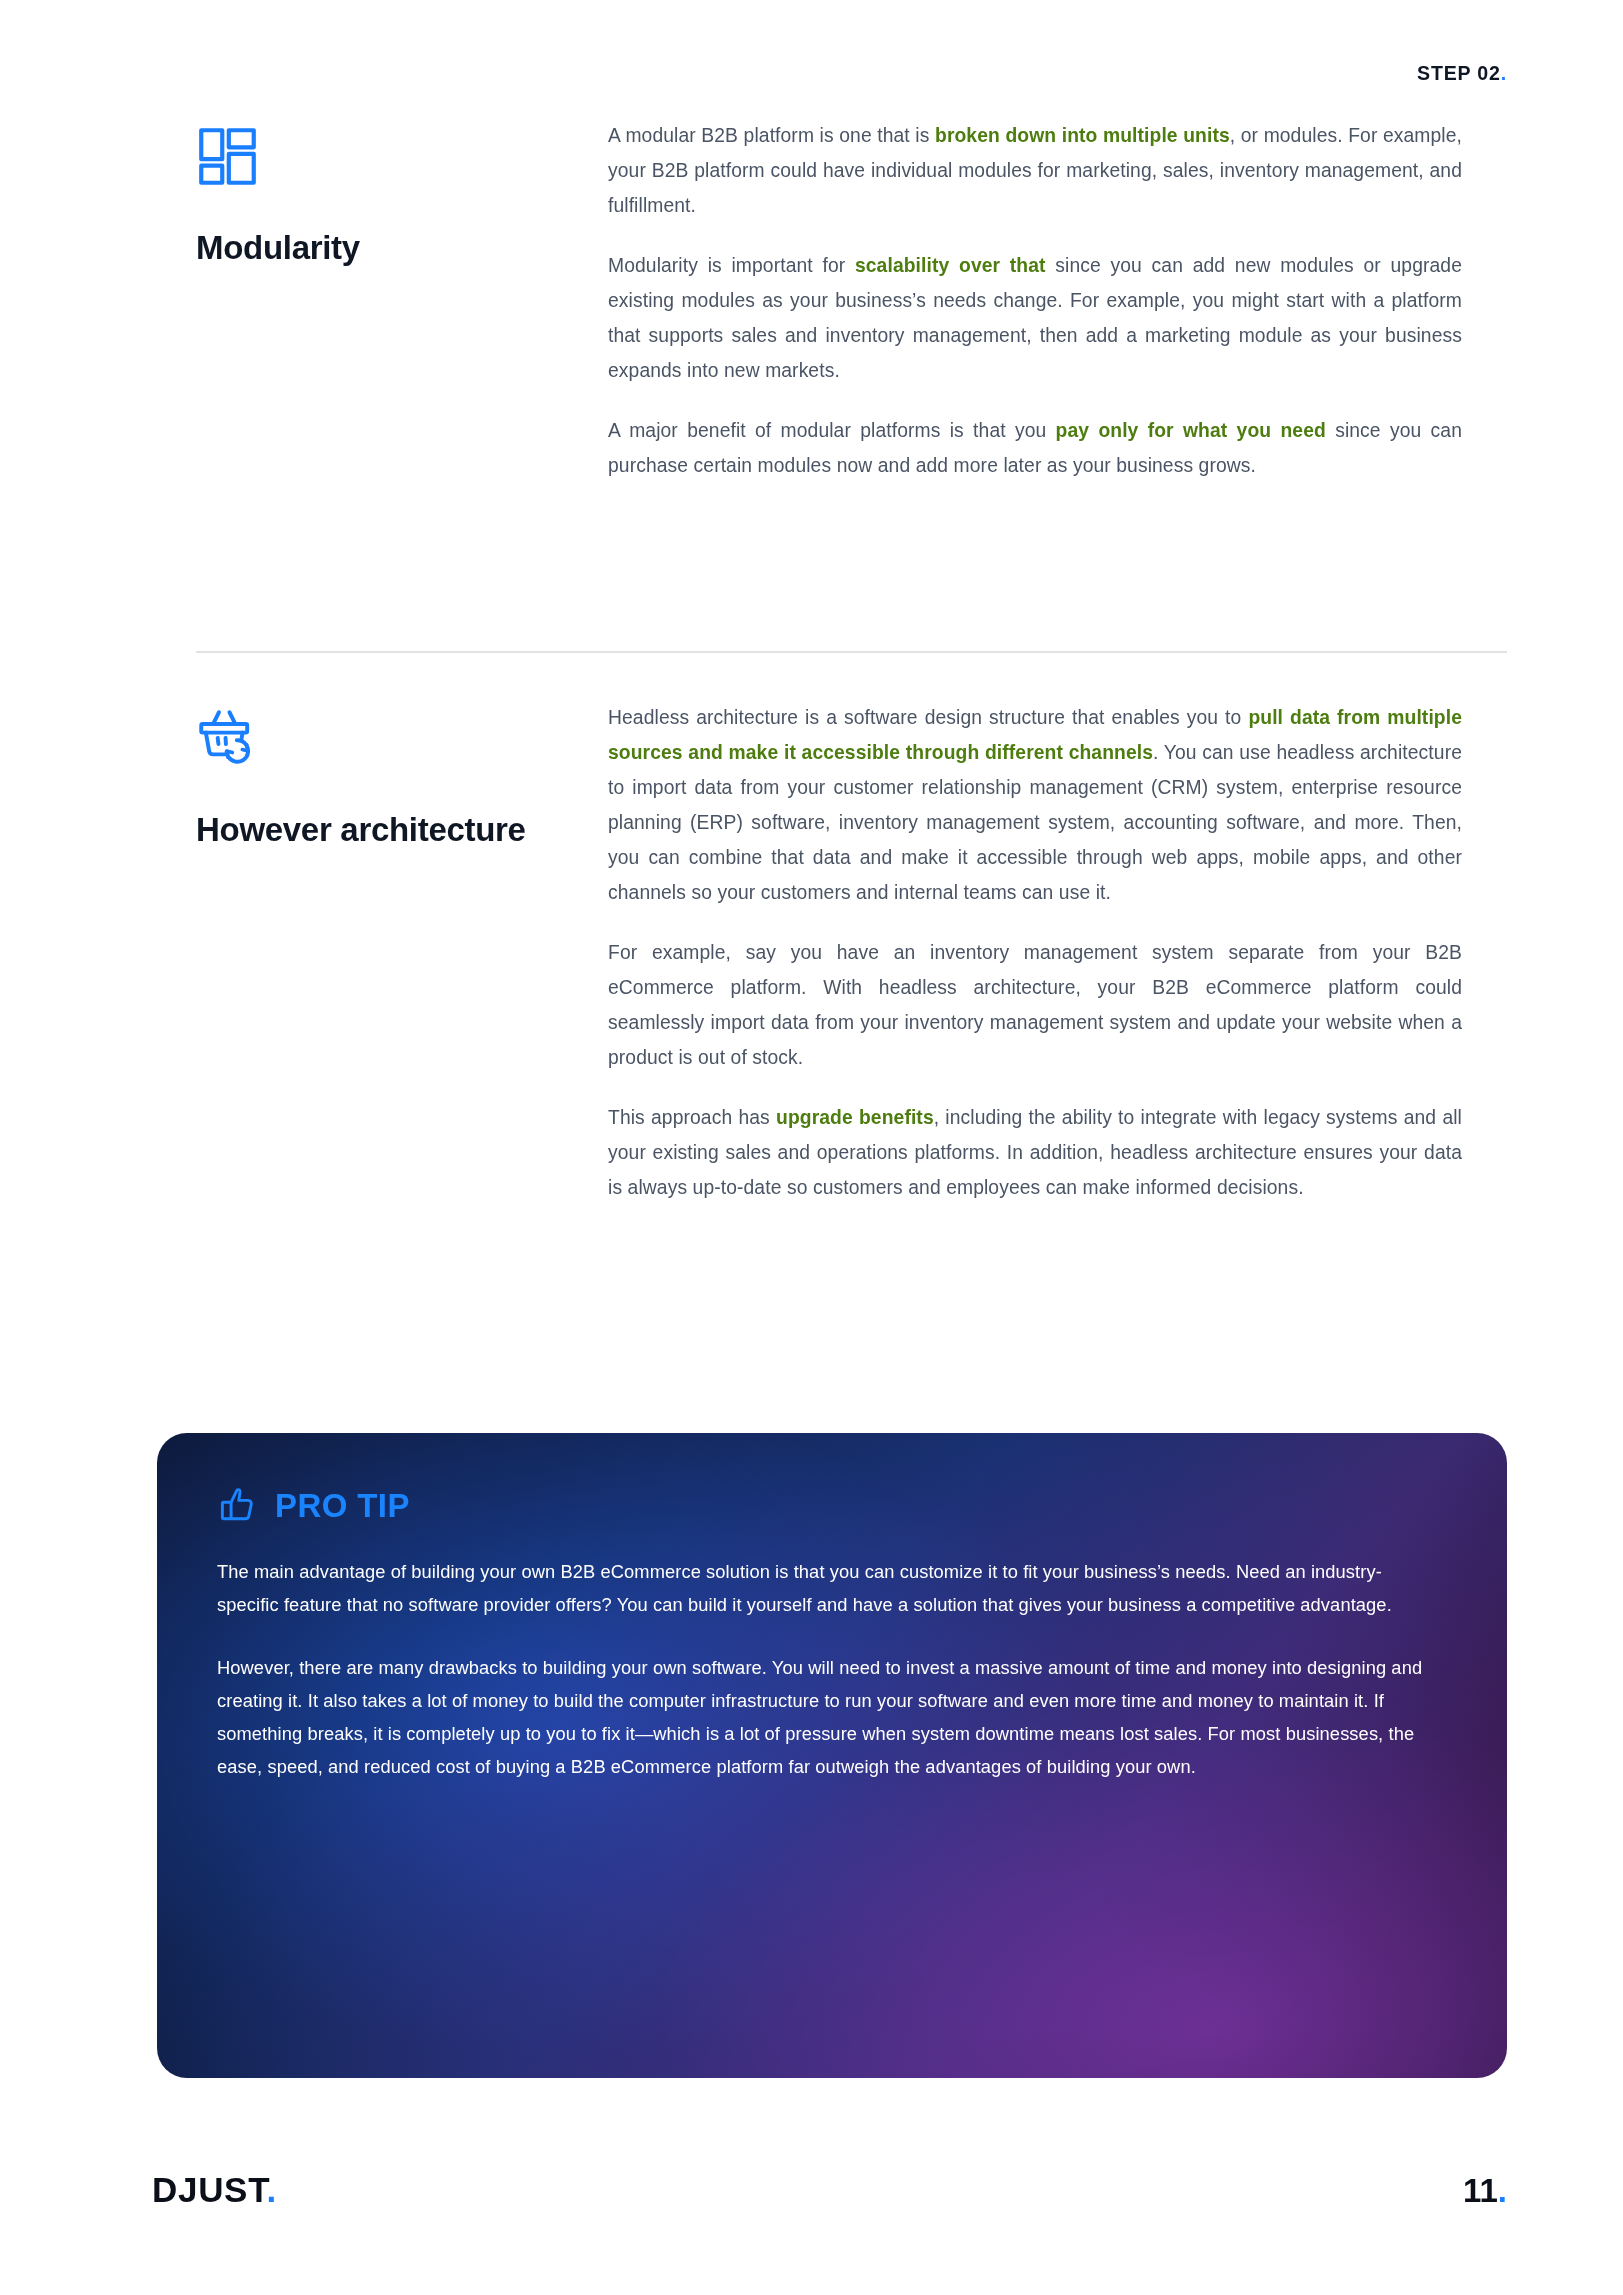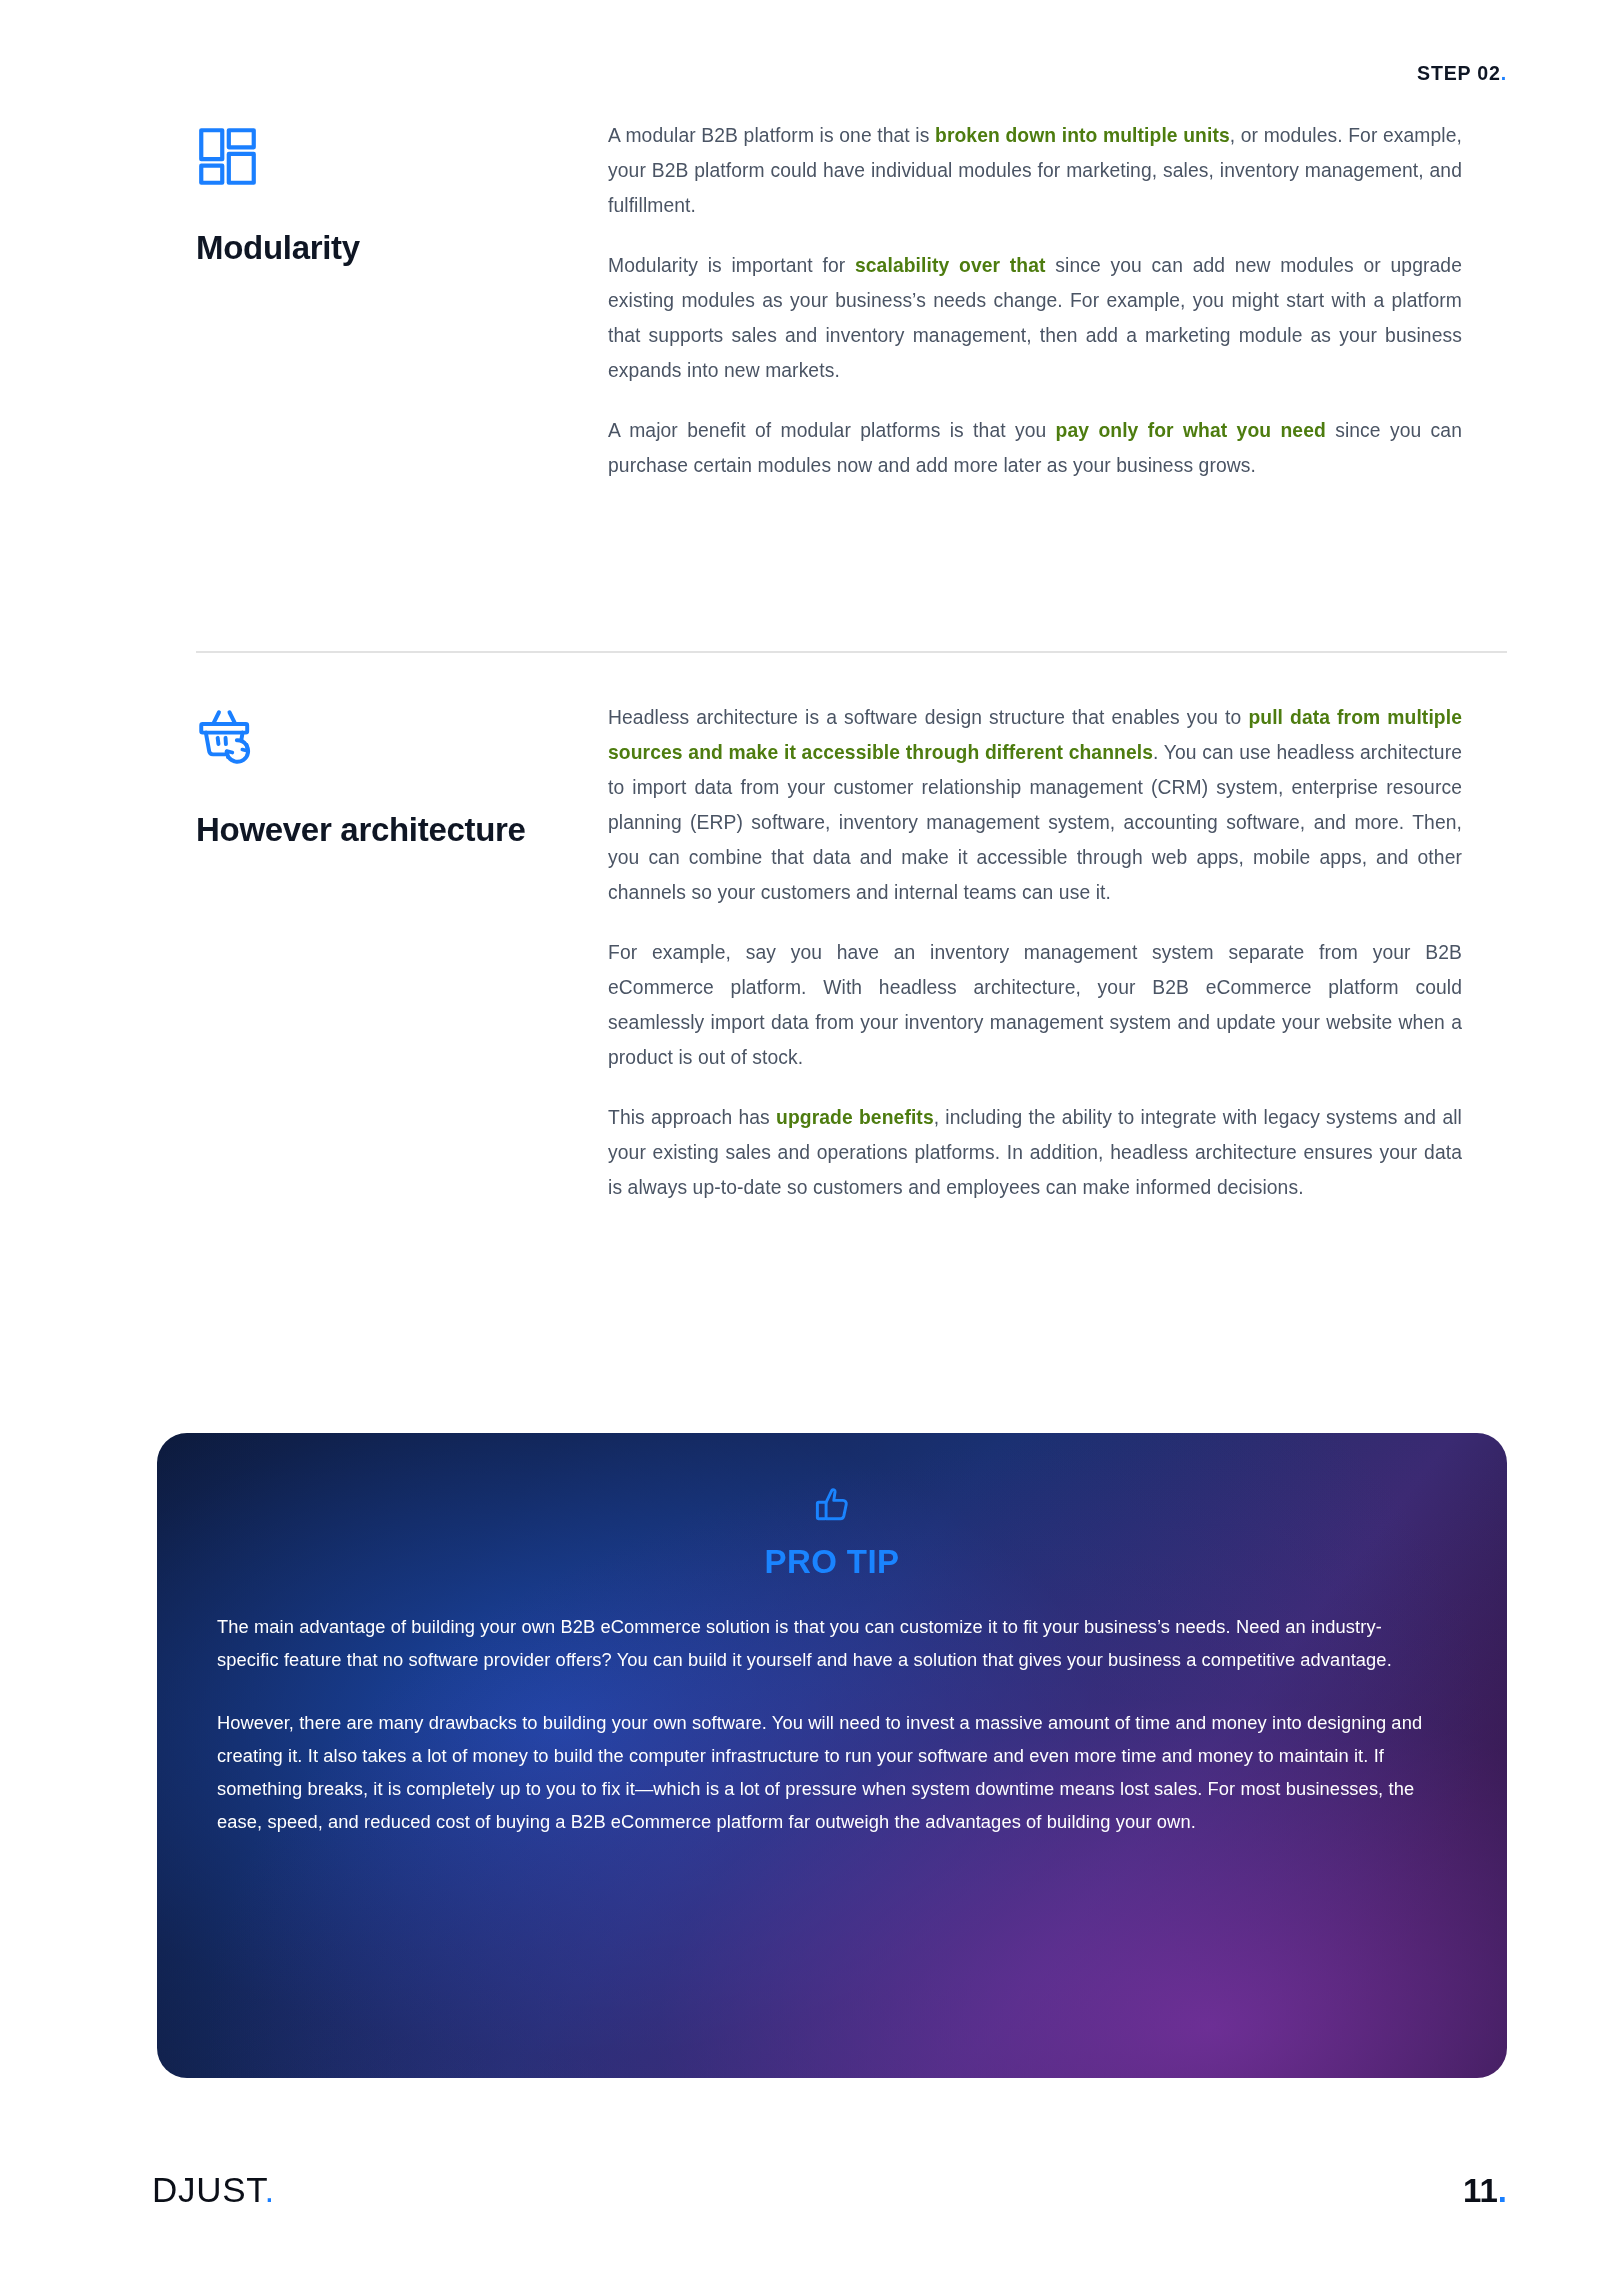--- a/index.html
+++ b/index.html
@@ -99,21 +99,20 @@
       linear-gradient(128deg, #070c18 0%, #0c152e 22%, #1b2e6b 46%, #3a2a72 70%, #2a1642 86%, #120c22 100%);
     overflow: hidden;
     box-sizing: border-box;
     padding: 52px 60px 0 60px;
   }
   .protip-head {
     display: flex;
     align-items: center;
     gap: 17px;
     margin-bottom: 29px;
-    flex-direction: column;
   }
   .thumb-icon { width: 41px; height: 41px; display: block; }
   .protip-title {
     font-size: 33px;
     font-weight: 700;
     color: #1a84ff;
     letter-spacing: 0.4px;
   }
   p.protip-text {
     margin: 0 0 30px 0;
@@ -125,21 +124,21 @@
   }
   p.protip-text:last-child { margin-bottom: 0; }
   p.protip-text b { font-weight: 700; }
 
   
   .footer-logo {
     position: absolute;
     left: 152px;
     bottom: 85px;
     font-size: 35px;
-    font-weight: 400;
+    font-weight: 700;
     letter-spacing: 0.7px;
     color: #0b0f18;
   }
   .footer-logo .dot { color: #1a7fff; }
   .page-number {
     position: absolute;
     right: 116px;
     bottom: 85px;
     font-size: 33px;
     font-weight: 800;

